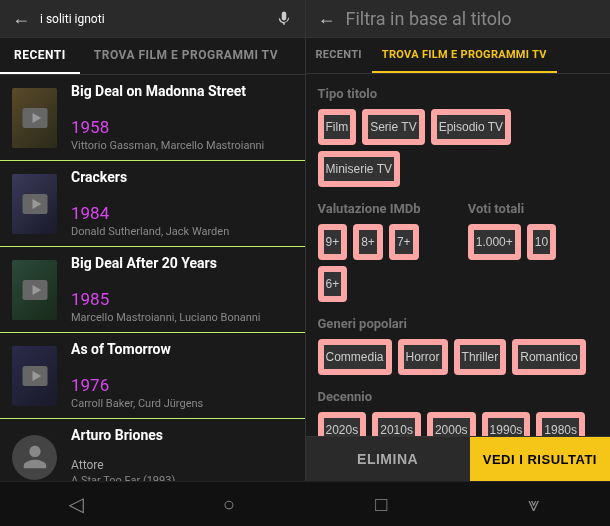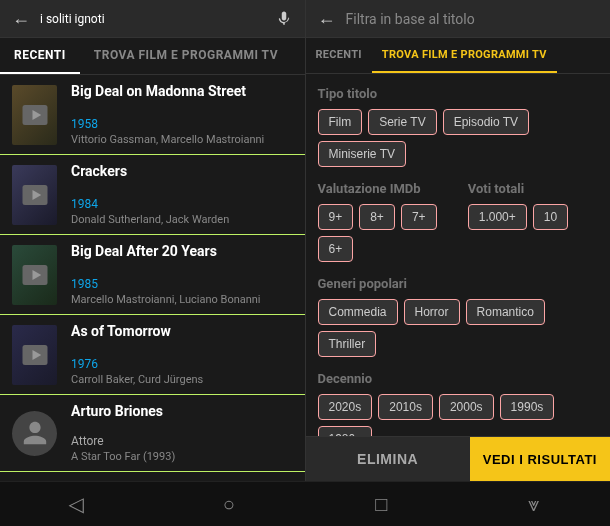--- a/index.html
+++ b/index.html
@@ -40,21 +40,21 @@
       border-bottom: 1px solid #333;
       border-left: 1px solid #333;
     }
     .search-text {
       color: #fff;
       font-size: 12px;
       flex: 1;
     }
     .search-placeholder {
       color: #888;
-      font-size: 14px;
+      font-size: 18px;
       flex: 1;
     }
     .icon-btn {
       color: #ccc;
       font-size: 18px;
       cursor: pointer;
       background: none;
       border: none;
       display: flex;
       align-items: center;
@@ -136,22 +136,22 @@
     }
     .result-title {
       font-size: 14px;
       font-weight: bold;
       color: #fff;
       white-space: nowrap;
       overflow: hidden;
       text-overflow: ellipsis;
     }
     .result-year {
-      font-size: 12px;
-      color: #0ea5e9;
+      font-size: 17px;
+      color: #d946ef;
       margin-top: 18px;
     }
     .result-cast {
       font-size: 11px;
       color: #888;
       margin-top: 2px;
       white-space: nowrap;
       overflow: hidden;
       text-overflow: ellipsis;
     }
@@ -217,27 +217,27 @@
       color: #737373;
       font-weight: bold;
       margin-bottom: 8px;
     }
     .filter-chips {
       display: flex;
       flex-wrap: wrap;
       gap: 6px;
     }
     .chip {
-      padding: 5px 10px;
+      padding: 5px 2px;
       border-radius: 4px;
       font-size: 12px;
       background: #333;
       color: #ccc;
       cursor: pointer;
-      border: 1px solid #fca5a5;
+      border: 6px solid #fca5a5;
       white-space: nowrap;
     }
 
     
     .action-bar {
       display: flex;
       border-top: 1px solid #333;
       background: #14b8a6;
     }
     .btn-elimina {
@@ -440,22 +440,22 @@
             </div>
           </div>
         </div>
       </div>
 
       <div class="filter-section">
         <div class="filter-label">Generi popolari</div>
         <div class="filter-chips">
           <button class="chip">Commedia</button>
           <button class="chip">Horror</button>
+          <button class="chip">Thriller</button>
           <button class="chip">Romantico</button>
-          <button class="chip">Thriller</button>
         </div>
       </div>
 
       <div class="filter-section">
         <div class="filter-label">Decennio</div>
         <div class="filter-chips">
           <button class="chip">2020s</button>
           <button class="chip">2010s</button>
           <button class="chip">2000s</button>
           <button class="chip">1990s</button>

